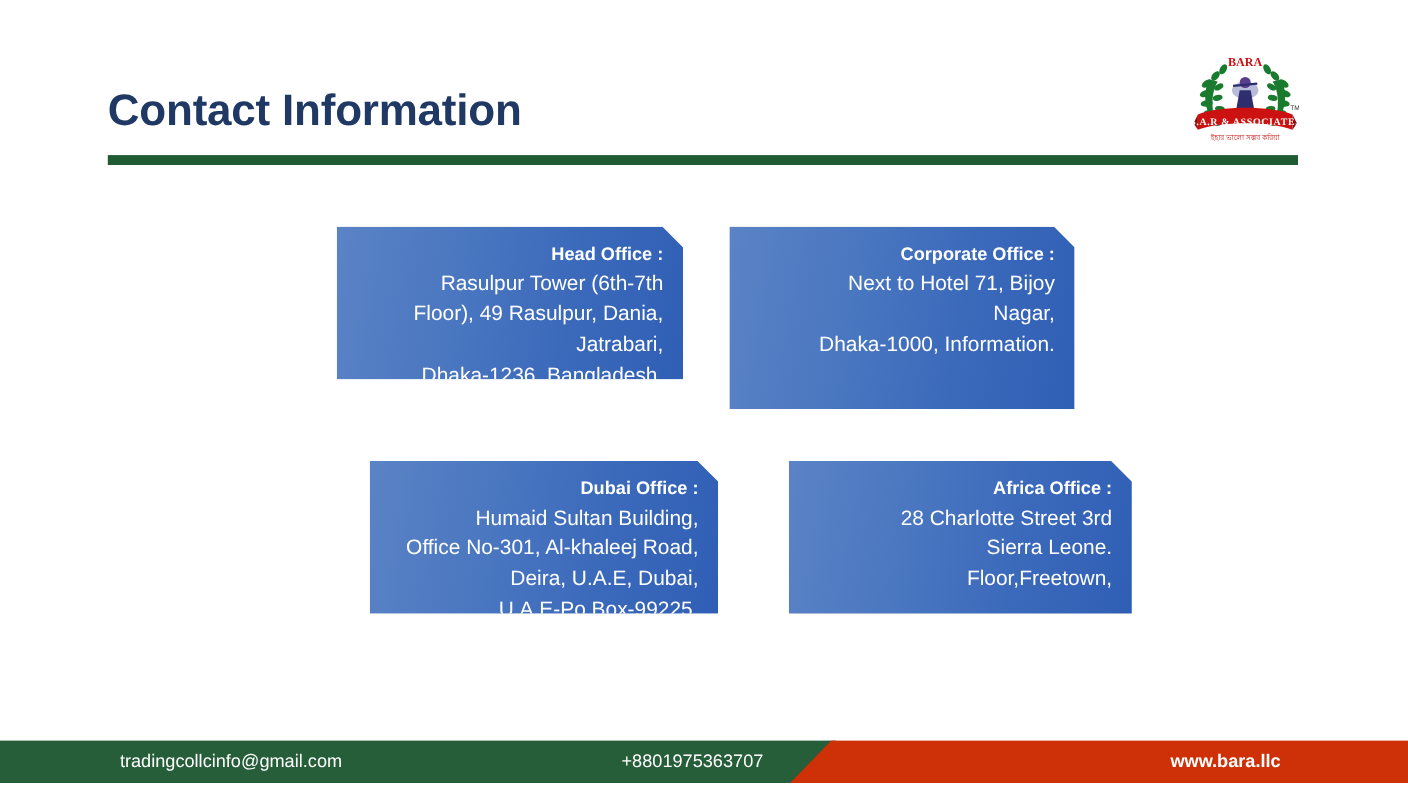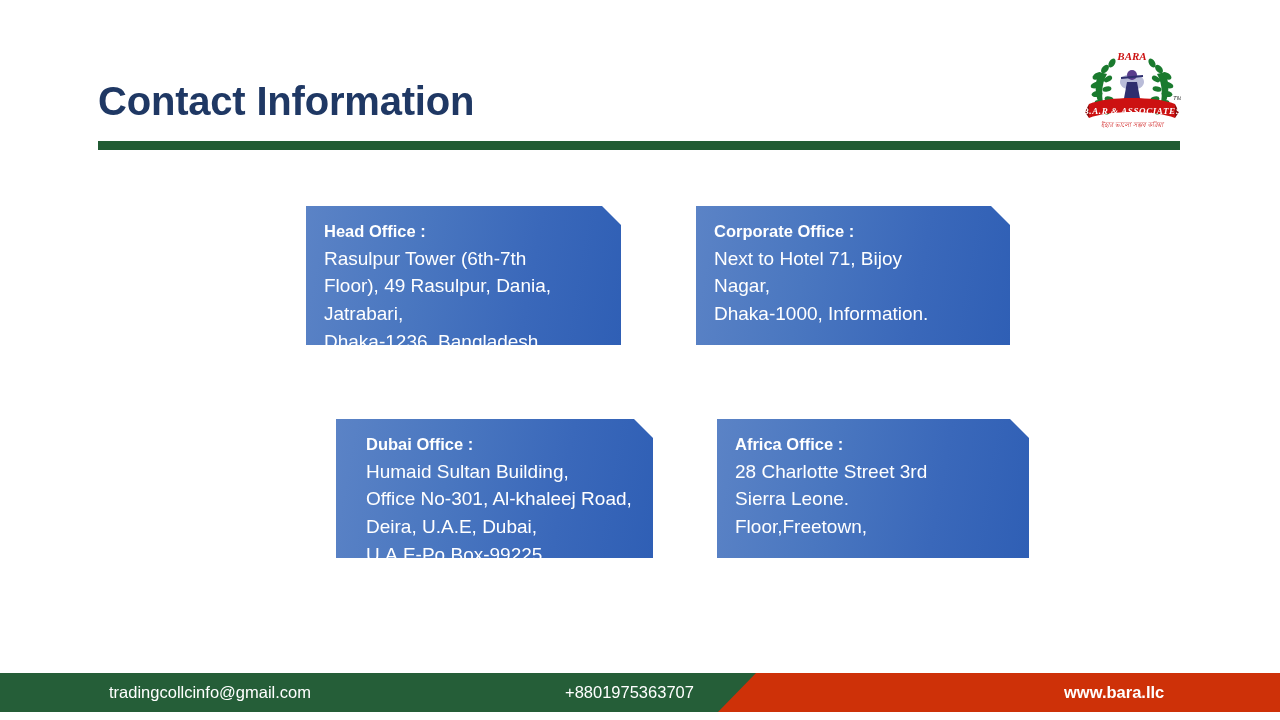--- a/index.html
+++ b/index.html
@@ -47,33 +47,33 @@
     background: #215b33;
   }
 
   
   #logo {
     position: absolute;
     left: 1083px;
     top: 42px;
     width: 98px;
     height: 92px;
-    font-style: italic;
   }
   #logo svg { display: block; width: 98px; height: 92px; }
 
   
   .office-card {
     position: absolute;
     color: #ffffff;
     padding: 14px 18px 10px 18px;
     background: linear-gradient(100deg, #5b83c6 0%, #4a77c0 35%, #3a68ba 70%, #2f5fb5 100%);
     clip-path: polygon(0 0, calc(100% - 19px) 0, 100% 19px, 100% 100%, 0 100%);
     line-height: 1.45;
     font-size: 16.5px;
+    text-align: right;
   }
 
   .office-card.with-shadow {
     filter: drop-shadow(3px 3px 3px rgba(0,0,0,0.38));
     margin-left: 34px;
   }
 
   .office-title {
     font-weight: bold;
     font-size: 16.5px;
@@ -81,21 +81,21 @@
     color: #ffffff;
   }
 
   .office-line {
     font-size: 19px;
     color: #ffffff;
     white-space: pre;
   }
 
   #card-head      { left: 306px; top: 206px; width: 315px; height: 139px; }
-  #card-corporate { left: 696px; top: 206px; width: 314px; height: 139px; }
+  #card-corporate { left: 663px; top: 206px; width: 314px; height: 166px; }
   #card-dubai     { left: 306px; top: 419px; width: 317px; height: 139px; padding-left: 30px; margin-left: 30px; }
   #card-africa    { left: 683px; top: 419px; width: 312px; height: 139px; }
 
   
   #footer {
     position: absolute;
     left: 0;
     top: 673px;
     width: 1280px;
     height: 39px;

